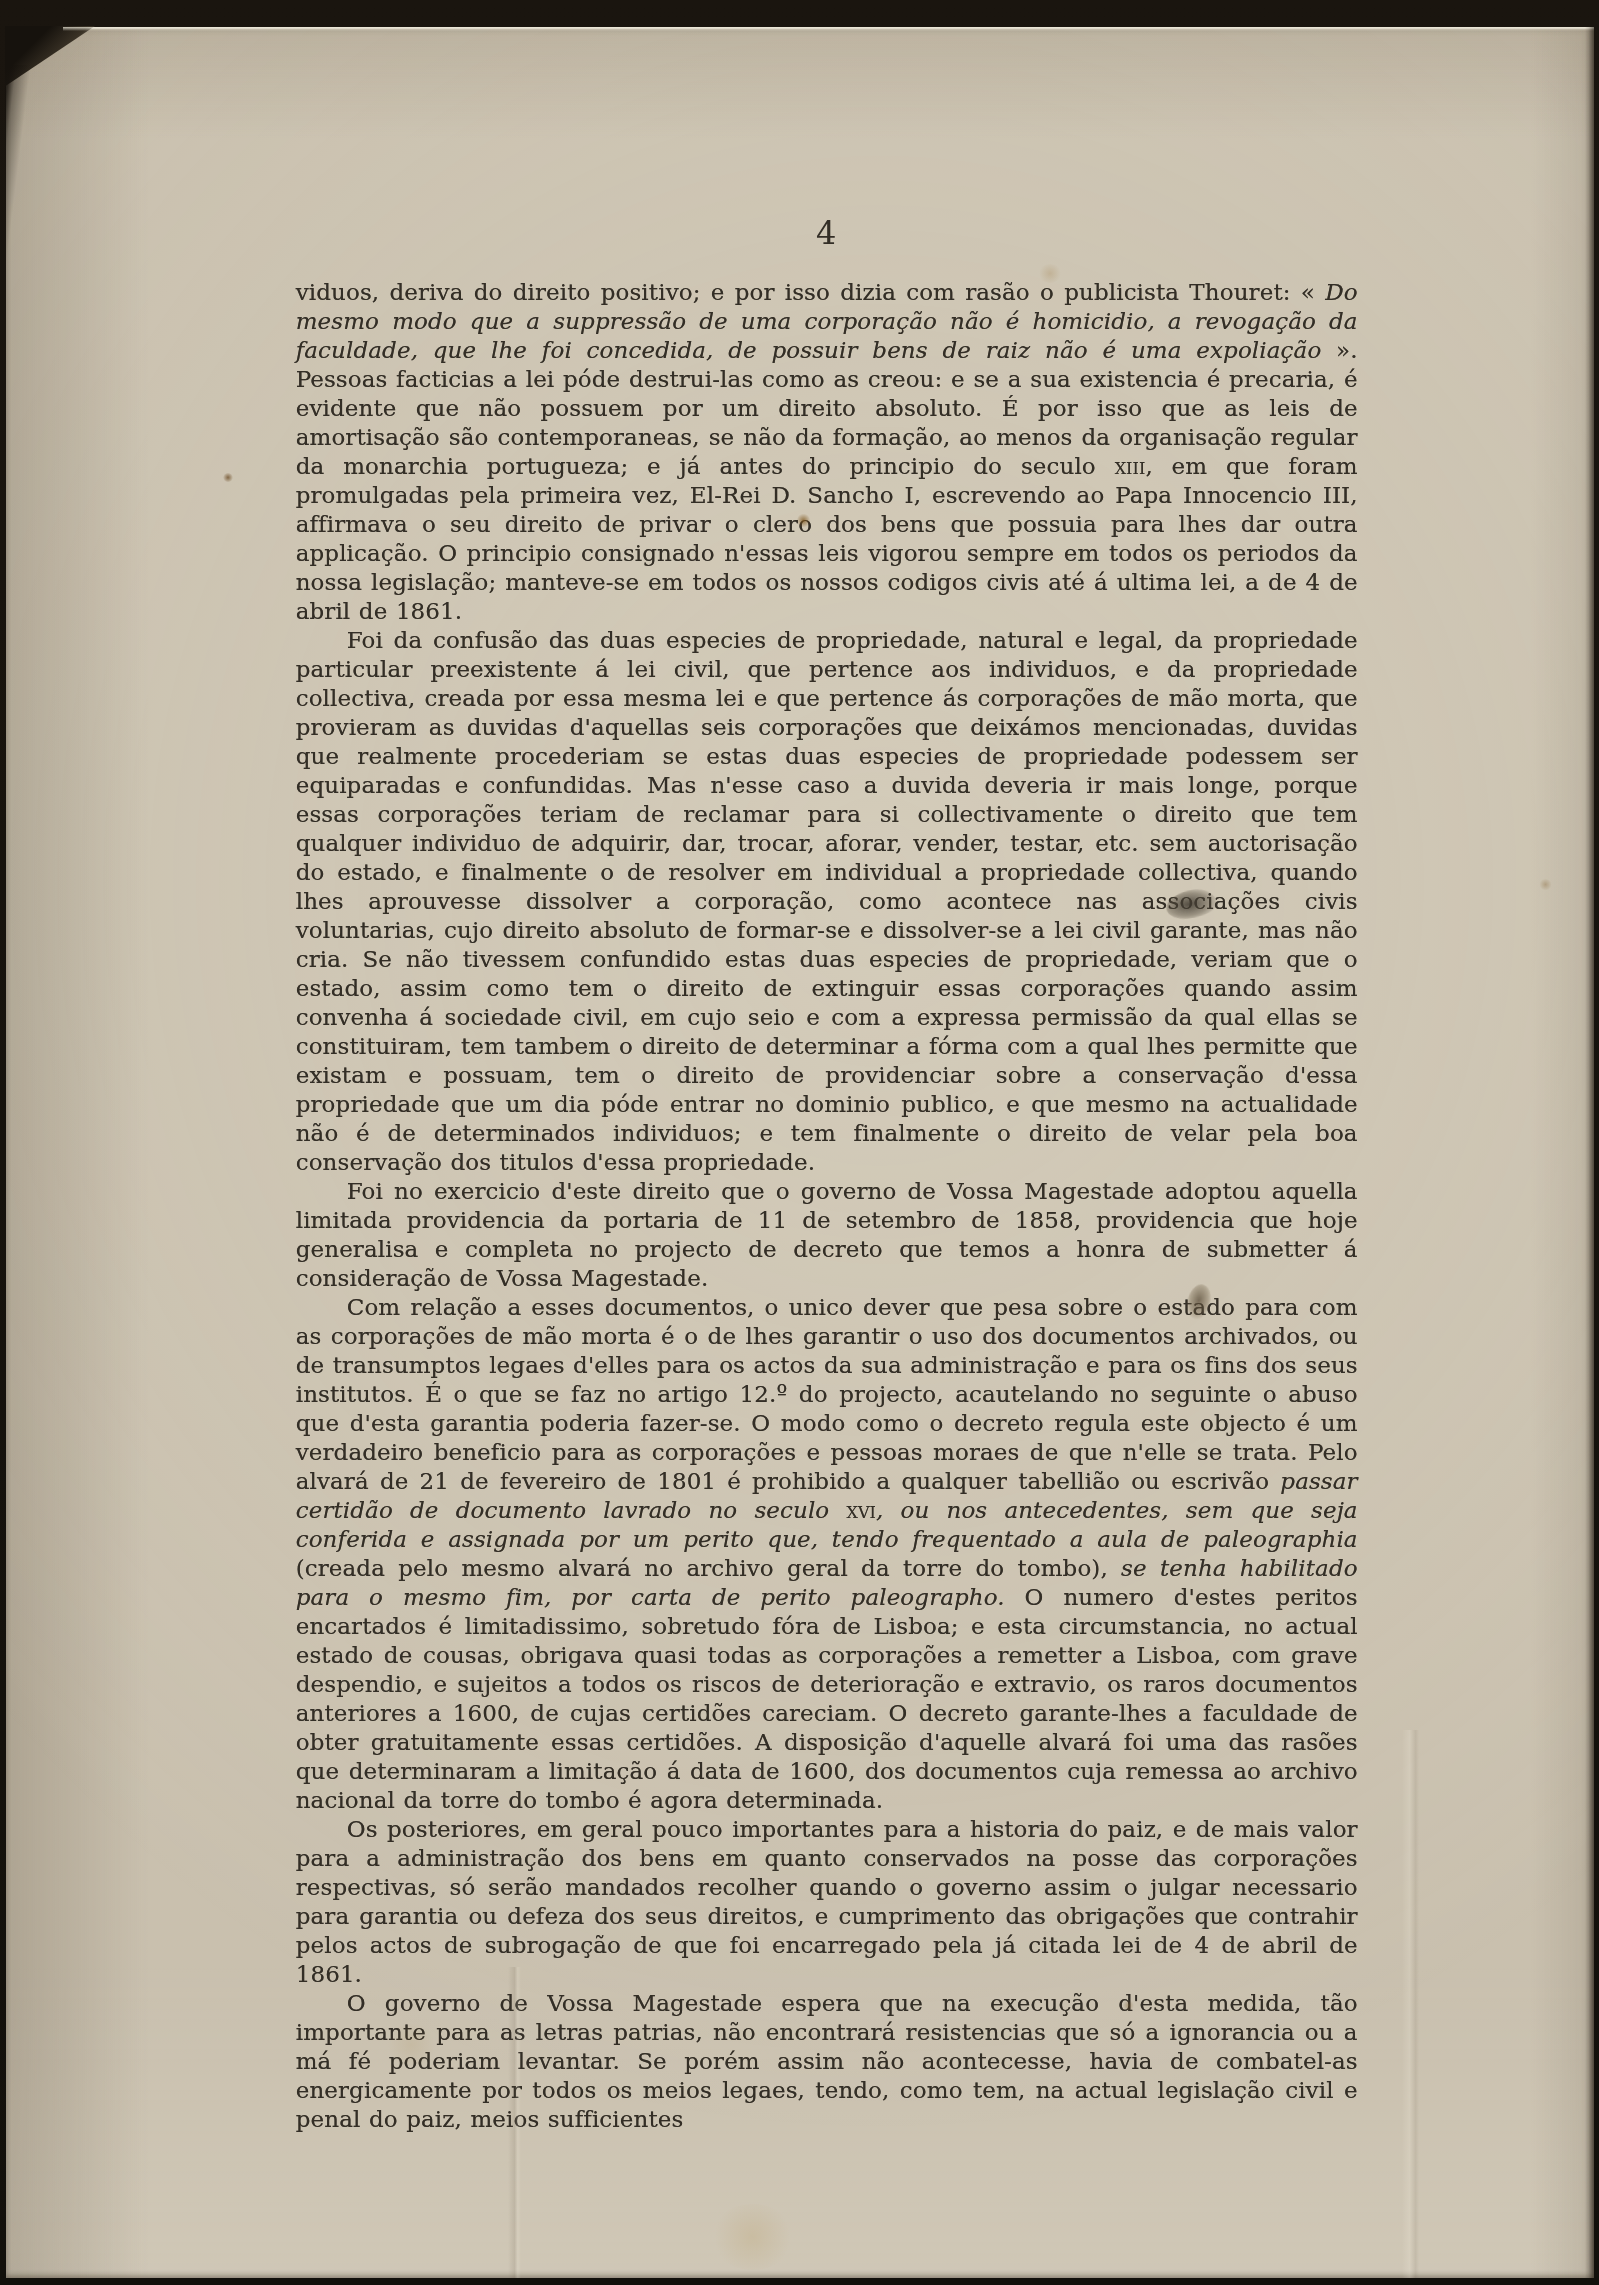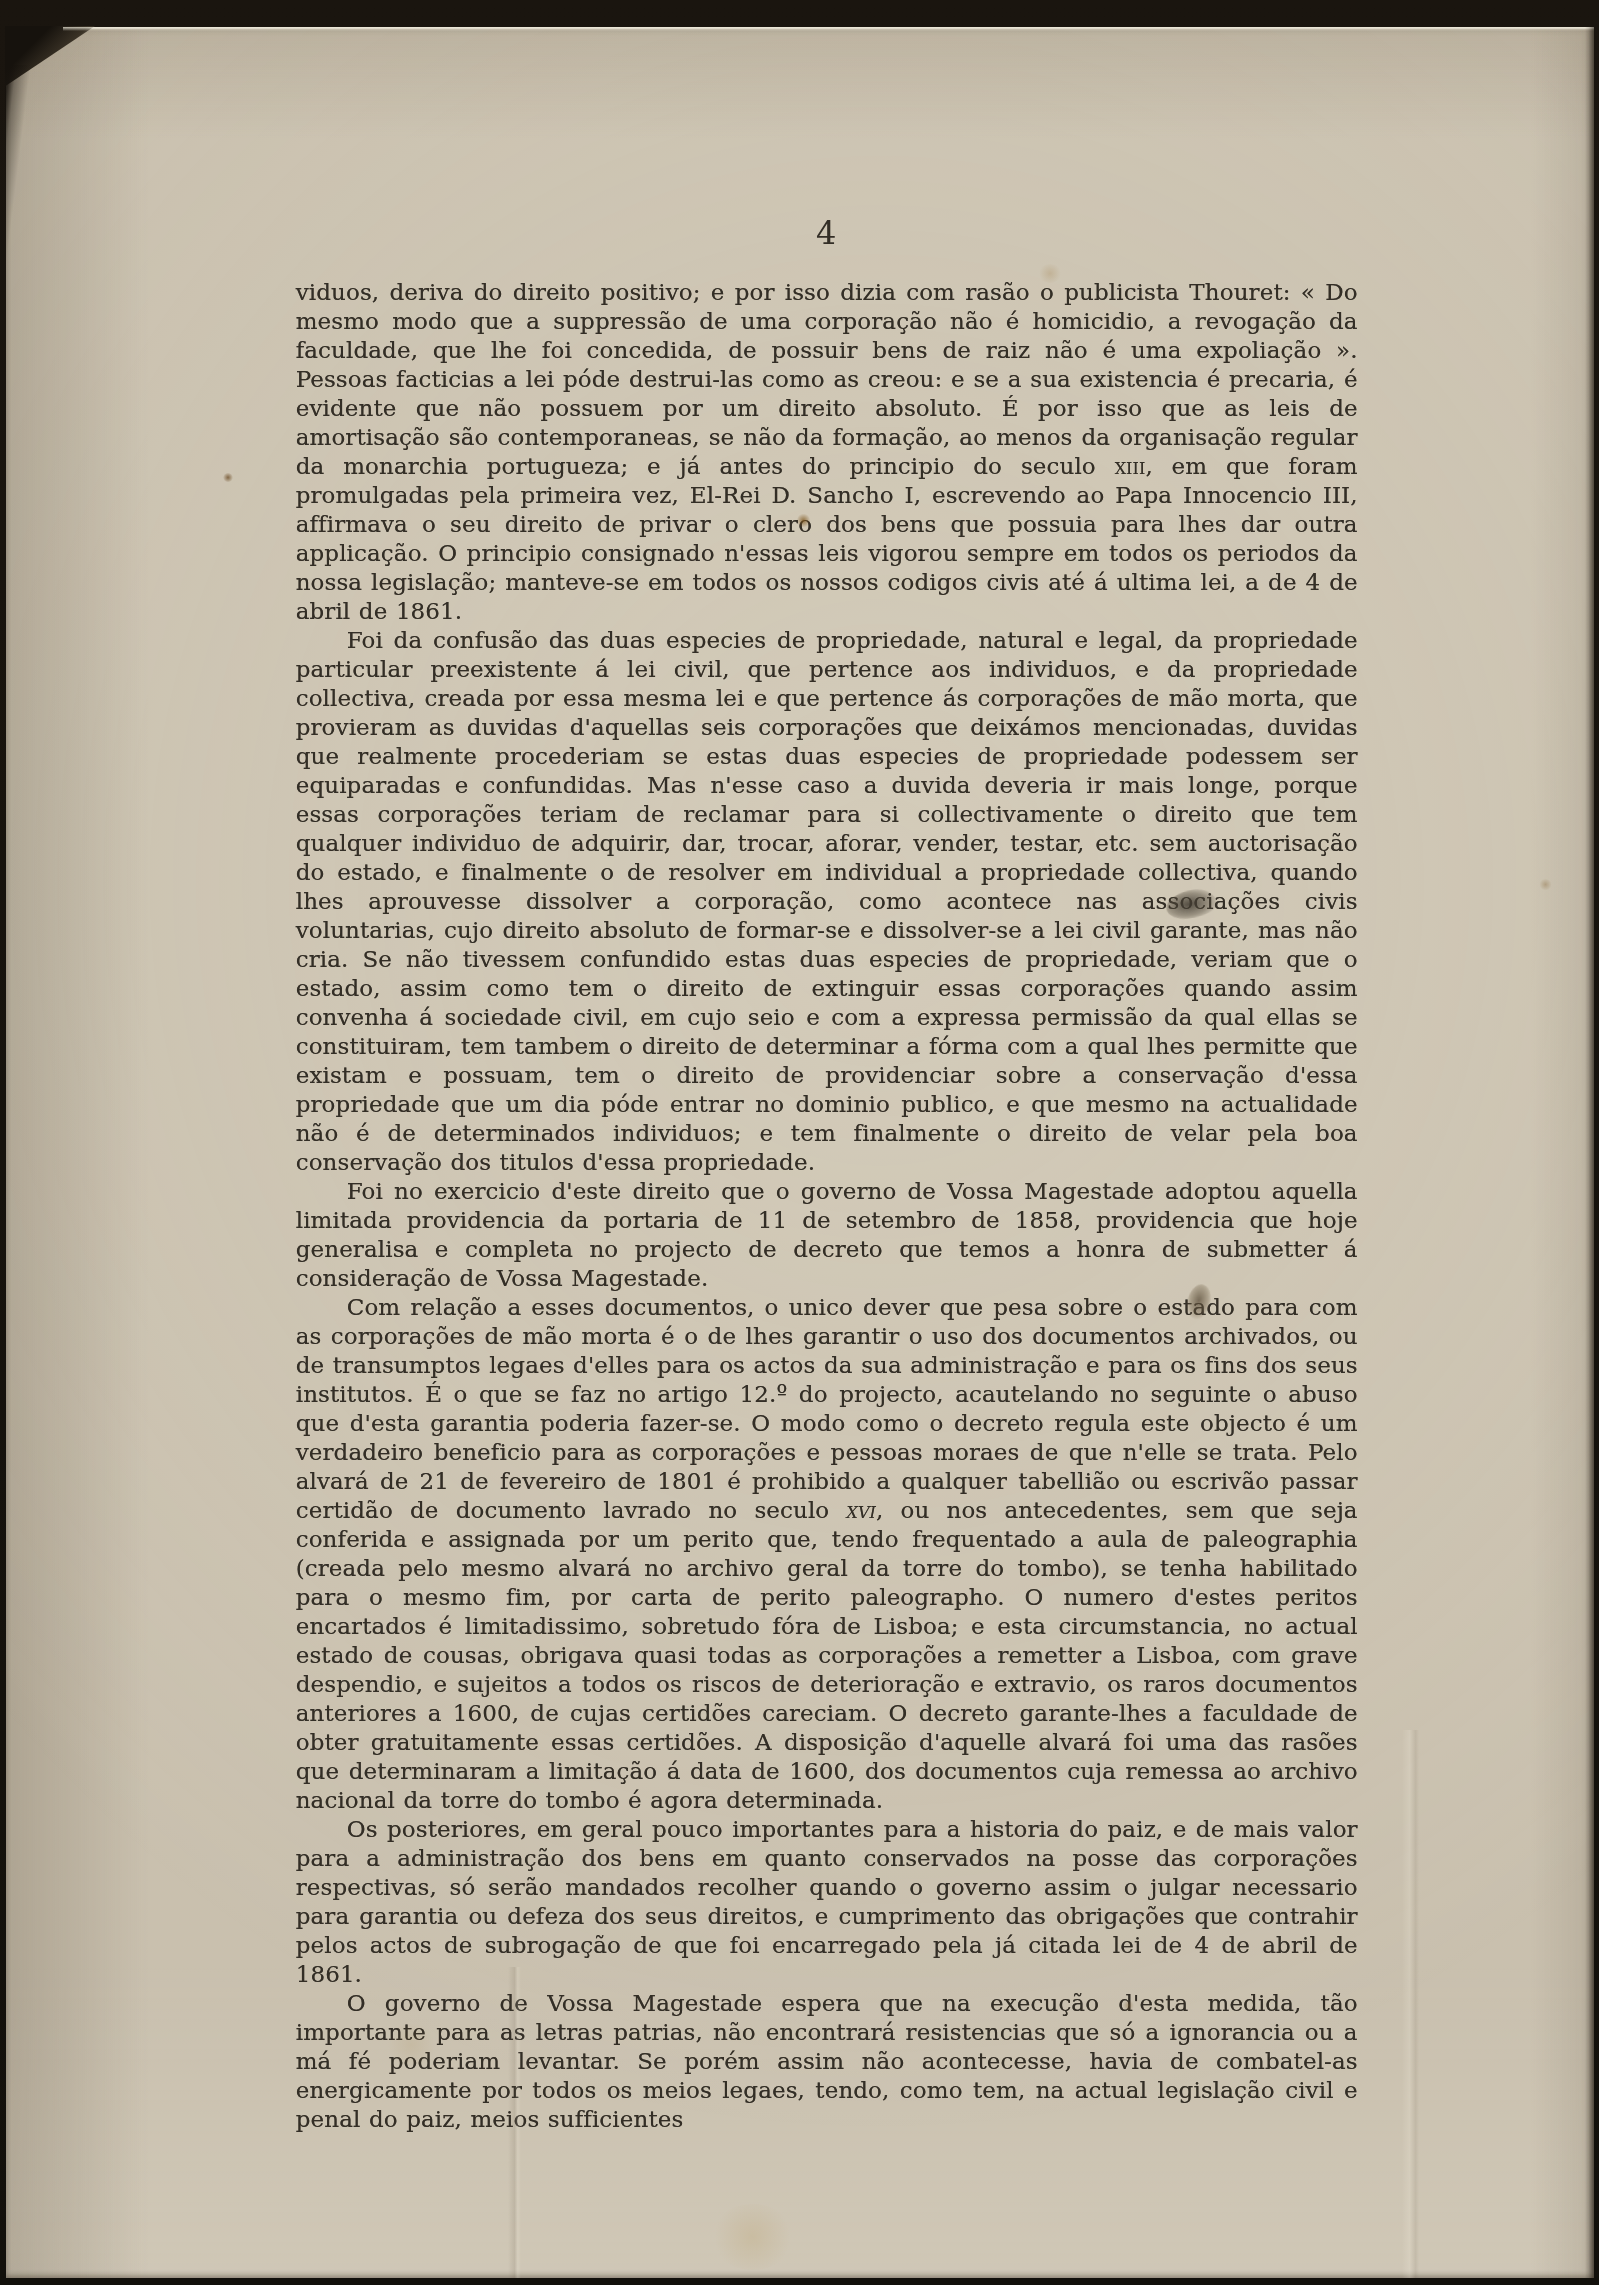--- a/index.html
+++ b/index.html
@@ -59,23 +59,23 @@
     line-height:29px;
     color:var(--ink);
     text-align:justify;
     word-spacing:1.1px;
     letter-spacing:0.1px;
     text-shadow:0 0 0.5px rgba(51,46,38,0.65);
   }
   .para{margin:0;}
   .para.indent{text-indent:51px;}
   .seg-n{font-style:normal;margin-top:16px;}
-  .seg-i{}
+  .seg-i{font-style:italic;}
   .seg-sc{font-variant:small-caps;}
-  .seg-isc{font-style:italic;font-variant:small-caps;}
+  .seg-isc{font-variant:small-caps;}
   
   .ink-blot{position:absolute;pointer-events:none;}
   .blot-1{
     left:1160px;top:863px;width:51px;height:28px;
     background:radial-gradient(60% 60% at 45% 50%, rgba(64,58,48,0.85), rgba(84,76,62,0.45) 65%, rgba(84,76,62,0) 100%);
     border-radius:58% 42% 60% 40%/55% 60% 40% 45%;
     transform:rotate(-8deg);
     filter:blur(0.6px);
   }
   .blot-2{

